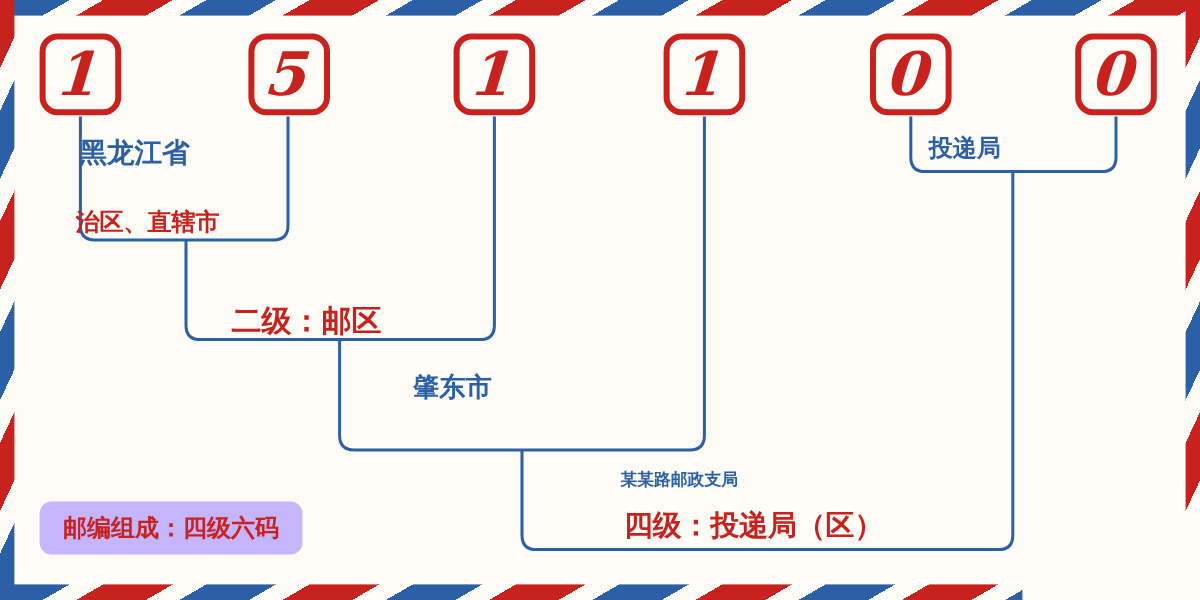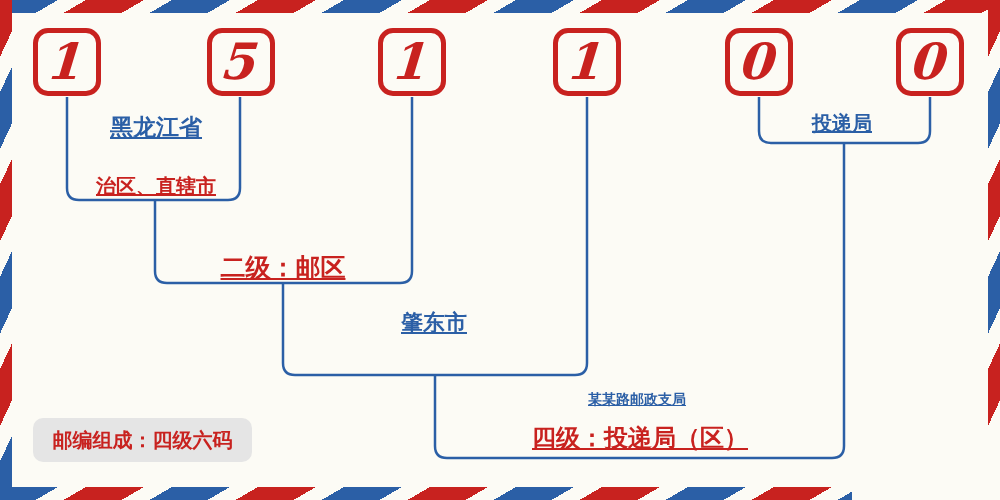--- a/index.html
+++ b/index.html
@@ -25,34 +25,34 @@
   .digit-box{
     position:absolute;top:28px;width:68px;height:68px;
     border:5px solid #c8221f;border-radius:15px;box-sizing:border-box;
     display:flex;align-items:center;justify-content:center;
     background:#fcfbf5;
   }
   .digit{
     font-family:"DejaVu Serif",serif;font-style:italic;font-weight:bold;
     font-size:50px;line-height:1;color:#c8221f;transform:skewX(-6deg);
   }
-  .dlabel{position:absolute;text-align:center;font-weight:bold;white-space:nowrap;text-decoration:underline;}
+  .dlabel{position:absolute;text-align:left;font-weight:bold;white-space:nowrap;}
   .blue-t{color:#2b5fa6;}
   .red-t{color:#c8221f;}
   .lv1-name{left:66px;top:112px;width:180px;font-size:23px;}
   .lv1-desc{left:63px;top:144px;width:186px;font-size:20px;line-height:28px;color:#c8221f;}
   .lv2-desc{left:193px;top:251px;width:180px;font-size:25px;}
   .lv3-name{left:344px;top:308px;width:180px;font-size:22px;}
   .lv3-desc{left:318px;top:338px;width:240px;font-size:20px;}
   .lv4-name{left:517px;top:391px;width:240px;font-size:14px;}
   .lv4-desc{left:520px;top:422px;width:240px;font-size:24px;}
-  .delivery-name{left:762px;top:110px;width:160px;font-size:20px;}
+  .delivery-name{left:762px;top:110px;width:160px;font-size:20px;padding-left:12px;}
   .footer-box{
     position:absolute;left:33px;top:418px;width:219px;height:44px;
-    background:#e5e5e5;border-radius:10px;
+    background:#c4b5fd;border-radius:10px;
     display:flex;align-items:center;justify-content:center;
     font-weight:bold;font-size:20px;color:#c8221f;white-space:nowrap;
   }
 </style>
 </head>
 <body>
 
 <div class="canvas">
 
   <div class="band band-top"></div>

